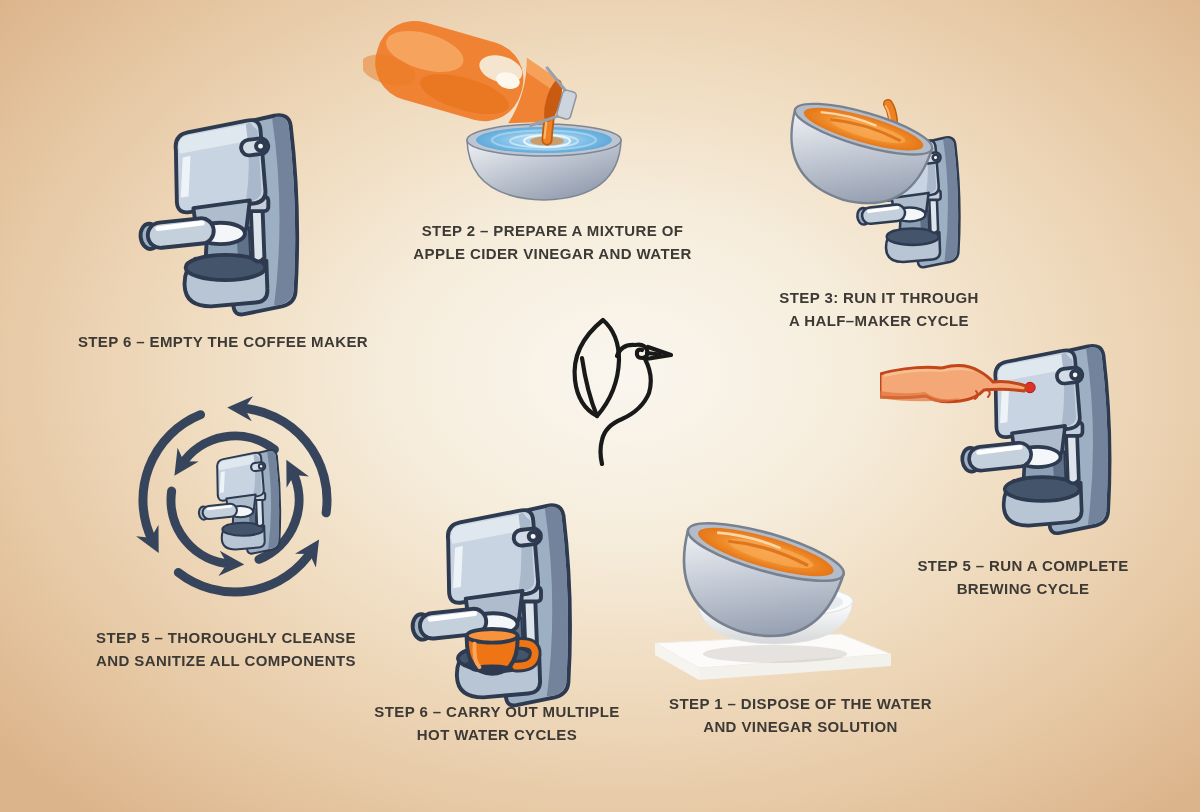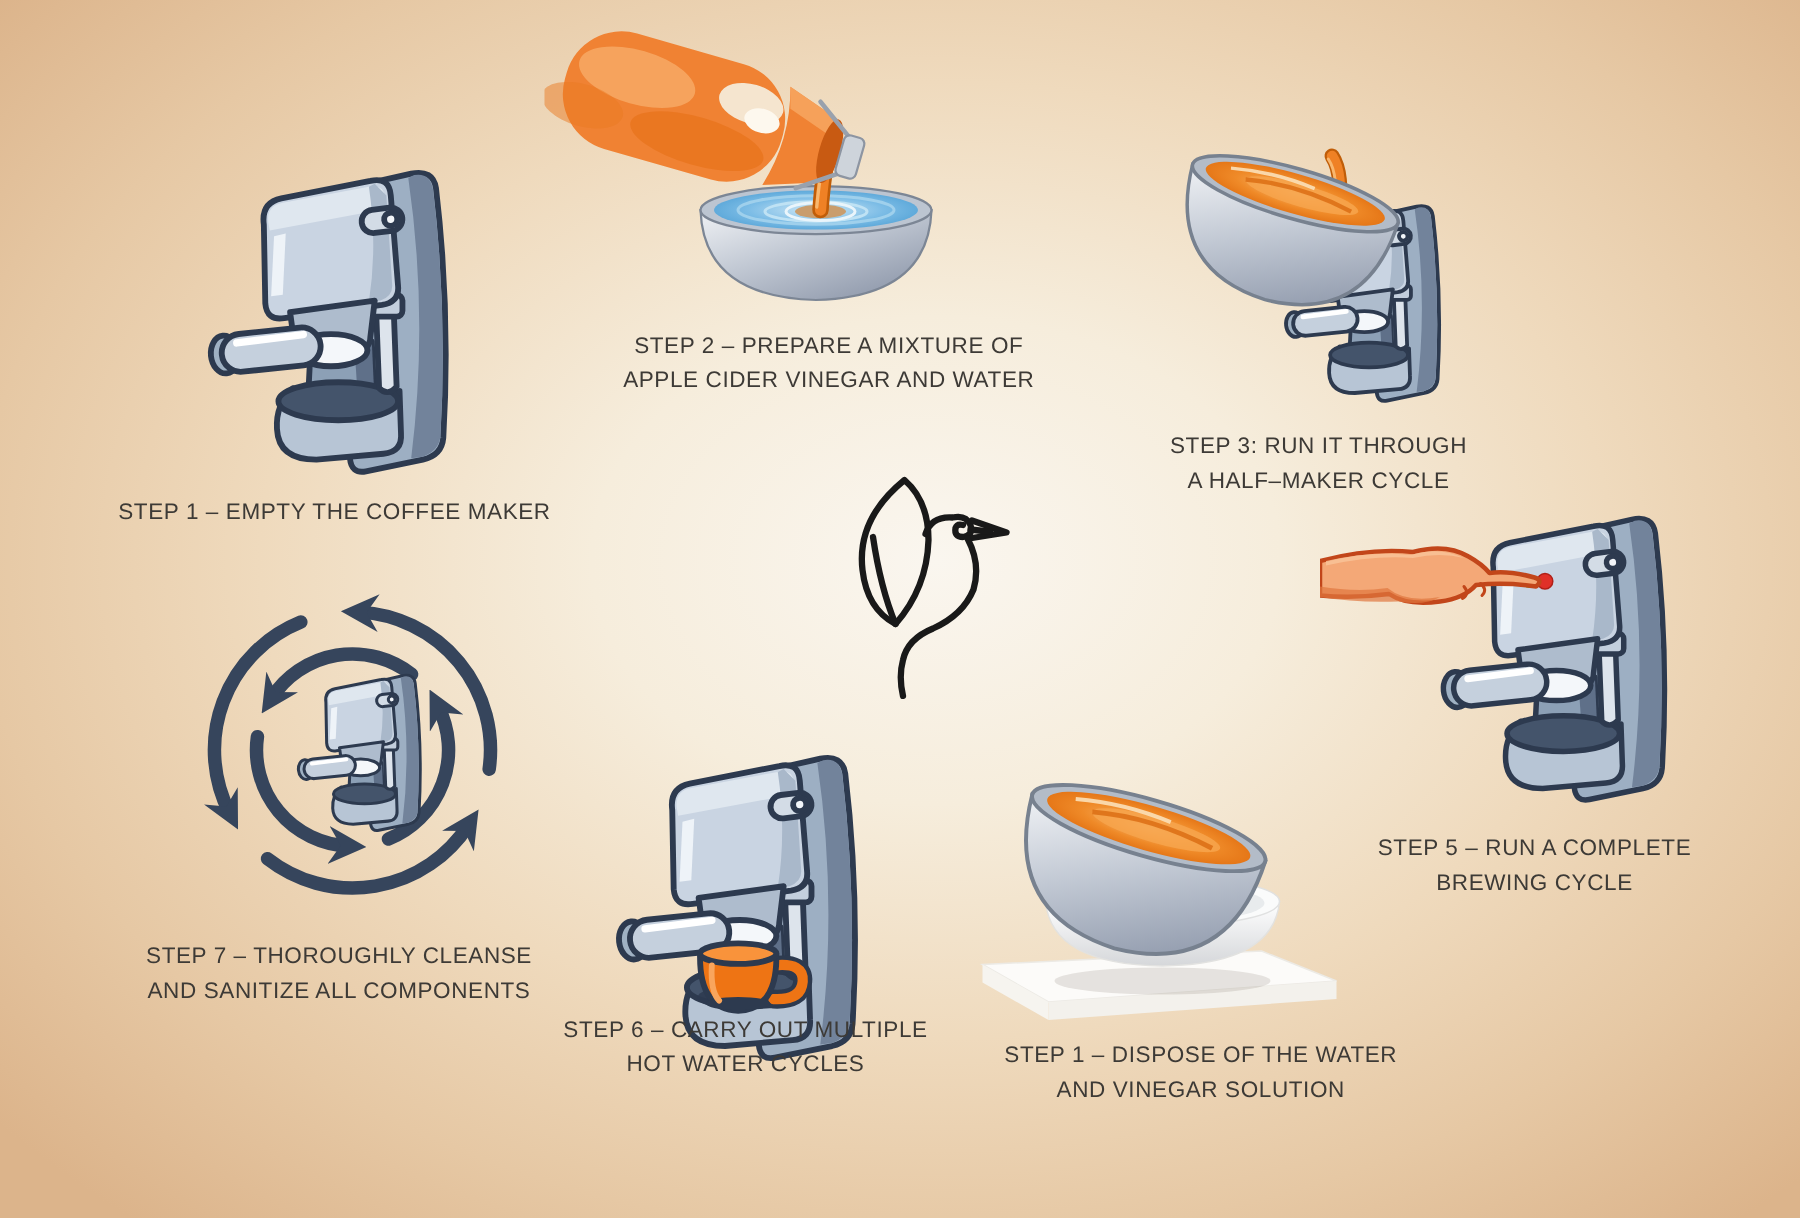--- a/index.html
+++ b/index.html
@@ -6,36 +6,36 @@
   .canvas{
     position:relative;width:1200px;height:812px;overflow:hidden;
     background:radial-gradient(ellipse 820px 580px at 52% 46%,
       #faf6ef 0%, #f6eddc 28%, #efdabd 55%, #e6c8a4 78%, #dcb48b 100%);
     font-family:"Liberation Sans",sans-serif;
   }
   .art{position:absolute;display:block;}
   .caption{
     position:absolute;text-align:center;color:#3d3a36;
     font-size:15px;letter-spacing:.4px;line-height:1.5;
-    white-space:pre-line;font-weight:400;
+    white-space:pre-line;font-weight:700;
   }
   .a1{left:133px;top:107px;width:185px;height:214px;}
   .a2{left:363px;top:4px;width:266px;height:204px;}
   .a3{left:786px;top:64px;width:196px;height:218px;}
   .a4{left:880px;top:336px;width:232px;height:212px;}
   .a5{left:653px;top:502px;width:242px;height:178px;}
   .a6{left:405px;top:497px;width:186px;height:215px;}
   .a7{left:127px;top:390px;width:216px;height:222px;}
   .abird{left:558px;top:314px;width:128px;height:152px;}
   .c1{left:48px;top:331px;width:350px;}
   .c2{left:390px;top:220px;width:325px;}
   .c3{left:750px;top:287px;width:258px;}
   .c4{left:893px;top:555px;width:260px;}
   .c5{left:648px;top:693px;width:305px;}
-  .c6{left:347px;top:676px;width:300px;}
+  .c6{left:347px;top:701px;width:300px;}
   .c7{left:72px;top:627px;width:308px;}
   .defs-svg{position:absolute;width:0;height:0;overflow:hidden;}
 </style>
 </head>
 <body>
 
 <div class="canvas">
 
   <svg class="defs-svg" aria-hidden="true">
     <defs>
@@ -97,21 +97,21 @@
           <path stroke="#d96a10" stroke-width="2.5" fill="none" opacity="0.8" d="M40 38 Q70 32 104 39"></path>
           <path stroke="#fbe0b8" stroke-width="2" fill="none" opacity="0.9" d="M30 34 Q55 29 80 32"></path>
         </g>
       </symbol>
     </defs>
   </svg>
 
   <svg class="art a1" viewBox="0 0 190 220">
     <use href="#cm"></use>
   </svg>
-  <div class="caption c1">STEP 1 – EMPTY THE COFFEE MAKER</div>
+  <div class="caption c1">STEP 6 – EMPTY THE COFFEE MAKER</div>
 
   <svg class="art a2" viewBox="0 0 266 204">
     <path d="M104 136 Q106 194 181 196 Q256 194 258 136 Z" fill="url(#gMetal)" stroke="#7c8695" stroke-width="1.5"></path>
     <ellipse cx="181" cy="136" rx="77" ry="16" fill="#bcc5d1" stroke="#7c8695" stroke-width="1.5"></ellipse>
     <ellipse cx="181" cy="136" rx="68" ry="13" fill="url(#gWater)"></ellipse>
     <ellipse cx="181" cy="136" rx="52" ry="9.5" fill="none" stroke="#9fd0ec" stroke-width="2"></ellipse>
     <ellipse cx="181" cy="137" rx="34" ry="6.5" fill="none" stroke="#bfe2f4" stroke-width="2"></ellipse>
     <ellipse cx="184" cy="137" rx="17" ry="4.5" fill="#c99d6d"></ellipse>
     <ellipse cx="184" cy="137" rx="23" ry="6" fill="none" stroke="#eaf5fb" stroke-width="2"></ellipse>
     <path d="M190 97 Q186 108 184 136" stroke="#c05d08" stroke-width="11" fill="none" stroke-linecap="round"></path>
@@ -200,21 +200,21 @@
     <g transform="translate(108,110)" fill="none" stroke="#36455c" stroke-width="9" stroke-linecap="round">
       <path d="M92 0 A92 92 0 0 0 -8 -91.7" transform="rotate(8)" marker-end="url(#ah7)"></path>
       <path d="M92 0 A92 92 0 0 0 -8 -91.7" transform="rotate(128)" marker-end="url(#ah7)"></path>
       <path d="M92 0 A92 92 0 0 0 -8 -91.7" transform="rotate(248)" marker-end="url(#ah7)"></path>
       <path d="M64 0 A64 64 0 0 0 -5.6 -63.8" transform="rotate(68)" marker-end="url(#ah7)"></path>
       <path d="M64 0 A64 64 0 0 0 -5.6 -63.8" transform="rotate(188)" marker-end="url(#ah7)"></path>
       <path d="M64 0 A64 64 0 0 0 -5.6 -63.8" transform="rotate(308)" marker-end="url(#ah7)"></path>
     </g>
     <use href="#cm" transform="translate(62,56) scale(0.5)"></use>
   </svg>
-  <div class="caption c7">STEP 7 – THOROUGHLY CLEANSE
+  <div class="caption c7">STEP 5 – THOROUGHLY CLEANSE
 AND SANITIZE ALL COMPONENTS</div>
 
   <svg class="art abird" viewBox="0 0 128 152">
     <g fill="none" stroke="#191919" stroke-width="4.2" stroke-linecap="round" stroke-linejoin="round">
       <path d="M45 6 Q13 32 17 66 Q20 92 39 102 Q60 78 61 46 Q61 20 45 6 Z"></path>
       <path d="M24 44 Q29 78 39 102"></path>
       <path d="M59 42 Q63 30 77 31 Q86 29 89 36 Q91 43 84 44 Q78 44 79 38 Q80 35 84 36"></path>
       <path d="M90 33 L113 41 L88 45"></path>
       <path d="M89 39 L102 40.5"></path>
       <path d="M87 45 Q96 62 91 79 Q84 96 64 105 Q47 112 44 126 Q41 137 44 150"></path>

